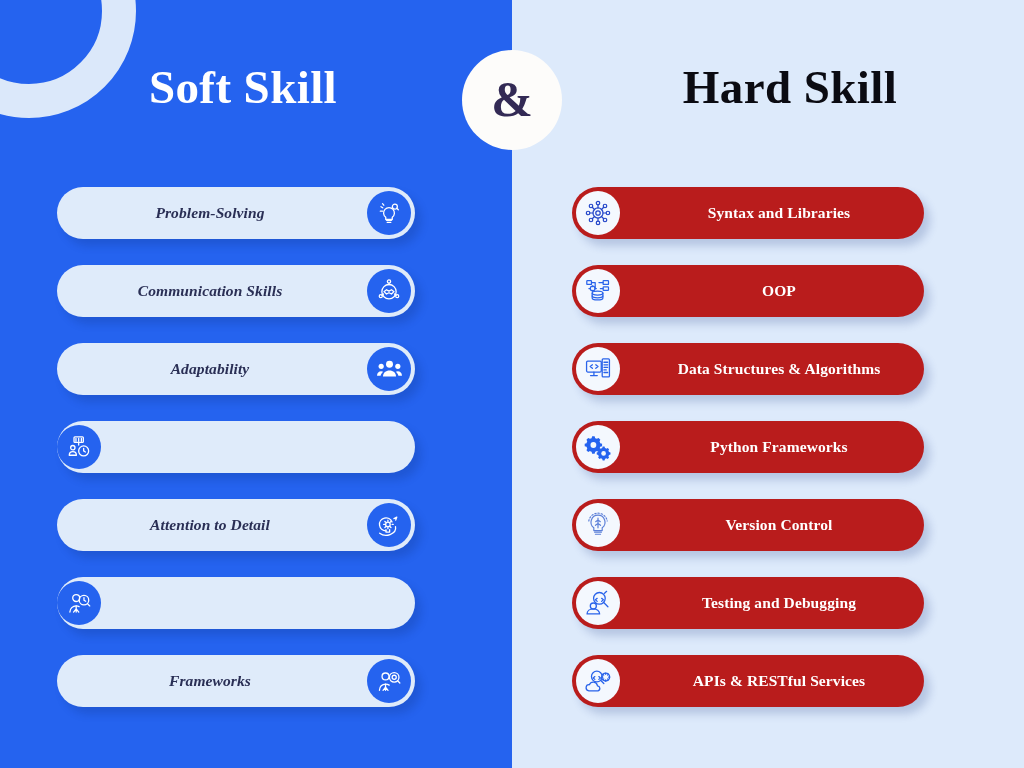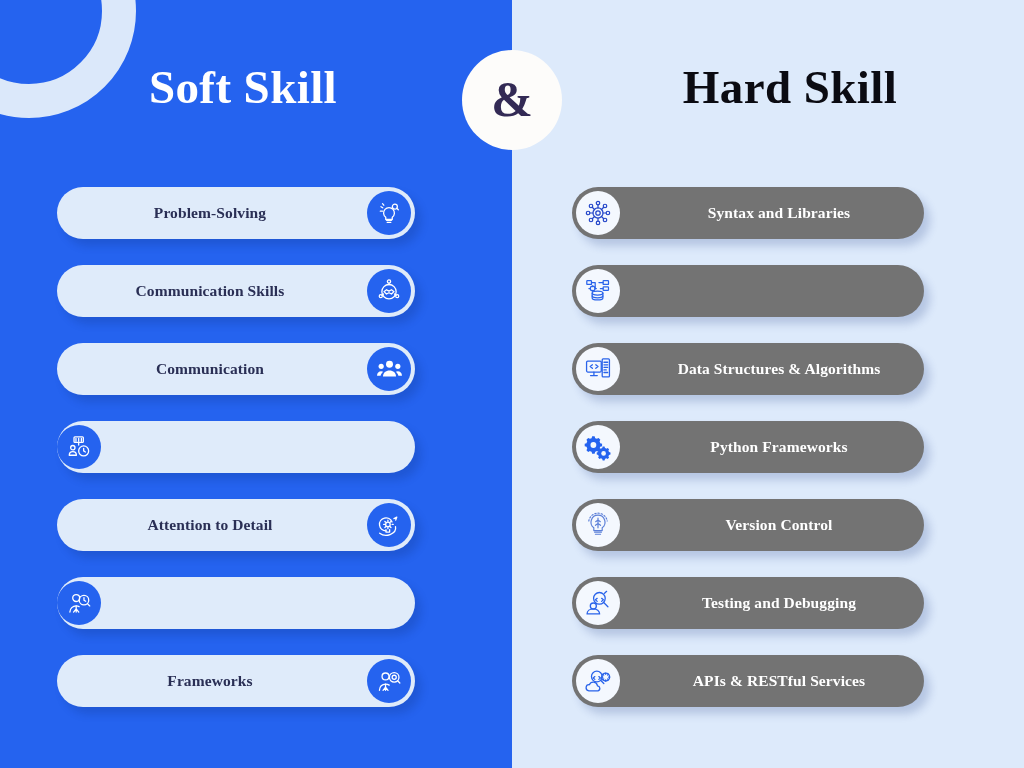--- a/index.html
+++ b/index.html
@@ -87,39 +87,39 @@
     color: #332a55;
     line-height: 1;
     margin-top: -3px;
   }
 
   
   .list {
     position: absolute;
     top: 187px;
   }
-  .list-left { left: 57px; width: 358px; }
+  .list-left { left: 57px; width: 358px; font-style: italic; }
   .list-right { left: 572px; width: 352px; }
 
   .pill {
     position: relative;
     height: 52px;
     border-radius: 26px;
     display: flex;
     align-items: center;
     margin-bottom: 26px;
   }
   .pill-left {
     background: #dfebfa;
     box-shadow: 6px 7px 9px rgba(10, 40, 110, 0.20);
     padding-right: 4px;
     flex-direction: row;
   }
   .pill-right {
-    background: #737373;
+    background: #b91c1c;
     box-shadow: 6px 7px 9px rgba(40, 70, 140, 0.22);
     padding-left: 4px;
     flex-direction: row;
     gap: 12px;
   }
 
   .pill-label {
     flex: 1;
     text-align: center;
     font-size: 15.5px;
@@ -194,21 +194,21 @@
           <path d="M7.4 12.6l2.3-1.8 2.3 1.3 2.3-1.3 2.3 1.8-2.3 2.2-2.3-1.2-2.3 1.2z"></path>
           <circle cx="12" cy="3.3" r="1.5"></circle>
           <circle cx="4.4" cy="16.8" r="1.4"></circle>
           <circle cx="19.6" cy="16.8" r="1.4"></circle>
           <path d="M12 4.8v1.4M5.6 16l1.3-1.3M18.4 16l-1.3-1.3"></path>
         </svg>
       </span>
     </div>
 
     <div class="pill pill-left">
-      <span class="pill-label">Communication</span>
+      <span class="pill-label">Adaptability</span>
       <span class="icon-badge icon-badge-blue">
         <svg width="27" height="27" viewBox="0 0 24 24" fill="#ffffff" stroke="none">
           <circle cx="12" cy="7.3" r="3.1"></circle>
           <path d="M6.2 18.2c0-3.3 2.6-5.3 5.8-5.3s5.8 2 5.8 5.3z"></path>
           <circle cx="4.6" cy="9.2" r="2.3"></circle>
           <path d="M0.9 17.6c0-2.5 1.7-4 3.7-4 .7 0 1.3.2 1.8.5-1.3 1-2.1 2.3-2.3 3.5z"></path>
           <circle cx="19.4" cy="9.2" r="2.3"></circle>
           <path d="M23.1 17.6c0-2.5-1.7-4-3.7-4-.7 0-1.3.2-1.8.5 1.3 1 2.1 2.3 2.3 3.5z"></path>
         </svg>
       </span>
@@ -299,20 +299,21 @@
           <path d="M7 13.8v4.1c0 .9 2.1 1.7 4.6 1.7s4.6-.8 4.6-1.7v-4.1"></path>
           <path d="M7 16.1c0 .9 2.1 1.7 4.6 1.7s4.6-.8 4.6-1.7"></path>
           <rect x="2.4" y="3.2" width="4" height="3.2" rx="0.5"></rect>
           <rect x="16.4" y="3.2" width="4.6" height="3.2" rx="0.5"></rect>
           <rect x="16.4" y="8.4" width="4.6" height="3" rx="0.5"></rect>
           <circle cx="7.4" cy="9.9" r="2"></circle>
           <path d="M7.4 7.5v.8M7.4 11.5v.8M5 9.9h-.8M10.6 9.9h-.8"></path>
           <path d="M6.4 4.8h3.2v5.1M16.4 4.8h-3.6M16.4 9.9h-2.4"></path>
         </svg>
       </span>
+      <span class="pill-label">OOP</span>
     </div>
 
     <div class="pill pill-right">
       <span class="icon-badge icon-badge-white">
         <svg width="28" height="28" viewBox="0 0 24 24" fill="none" stroke="#2963ea" stroke-width="1.1" stroke-linecap="round" stroke-linejoin="round">
           <rect x="2.2" y="5.2" width="12.6" height="9.4" rx="1"></rect>
           <path d="M8.5 14.6v3M5.6 17.6h5.8"></path>
           <path d="M7.2 8.4L5.3 9.9l1.9 1.5M10.1 8.4l1.9 1.5-1.9 1.5"></path>
           <rect x="15.6" y="3.4" width="6.2" height="15.4" rx="0.8"></rect>
           <path d="M17.1 6.2h3.2M17.1 8.4h3.2M17.1 10.6h3.2M17.1 12.8h2M17.1 15h3.2"></path>

